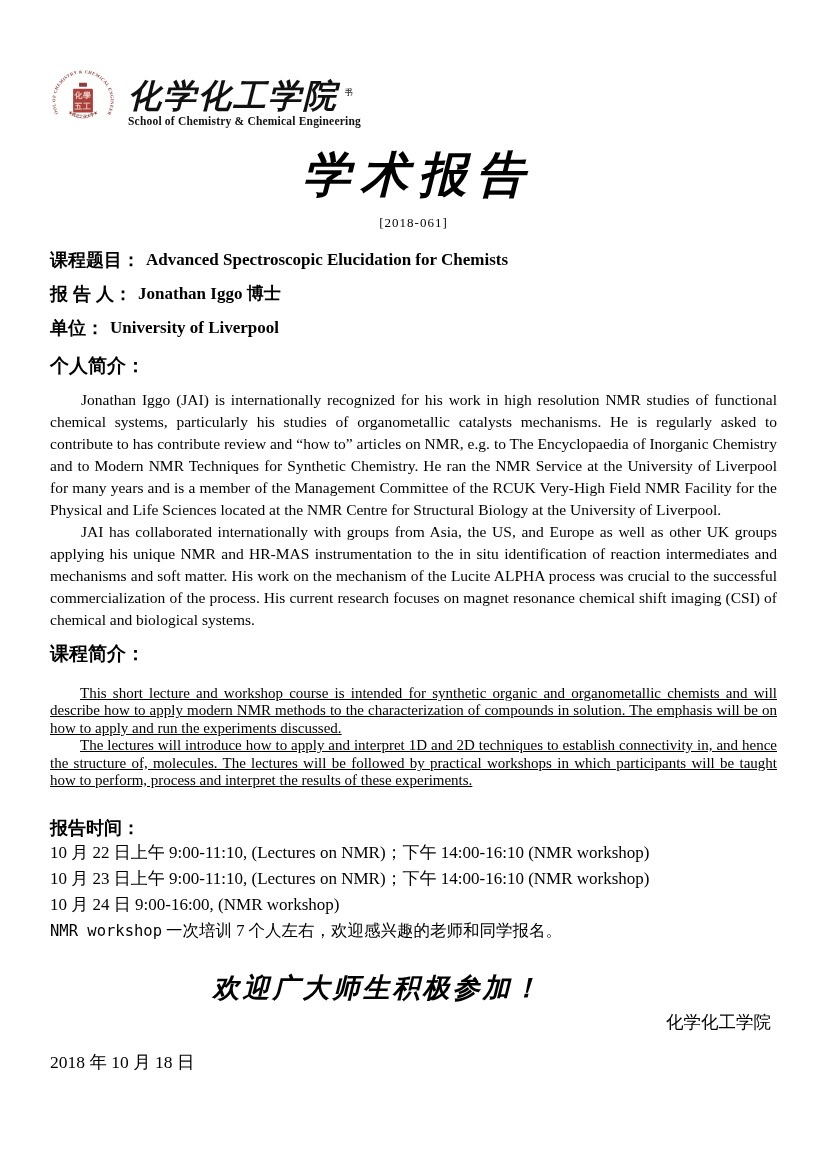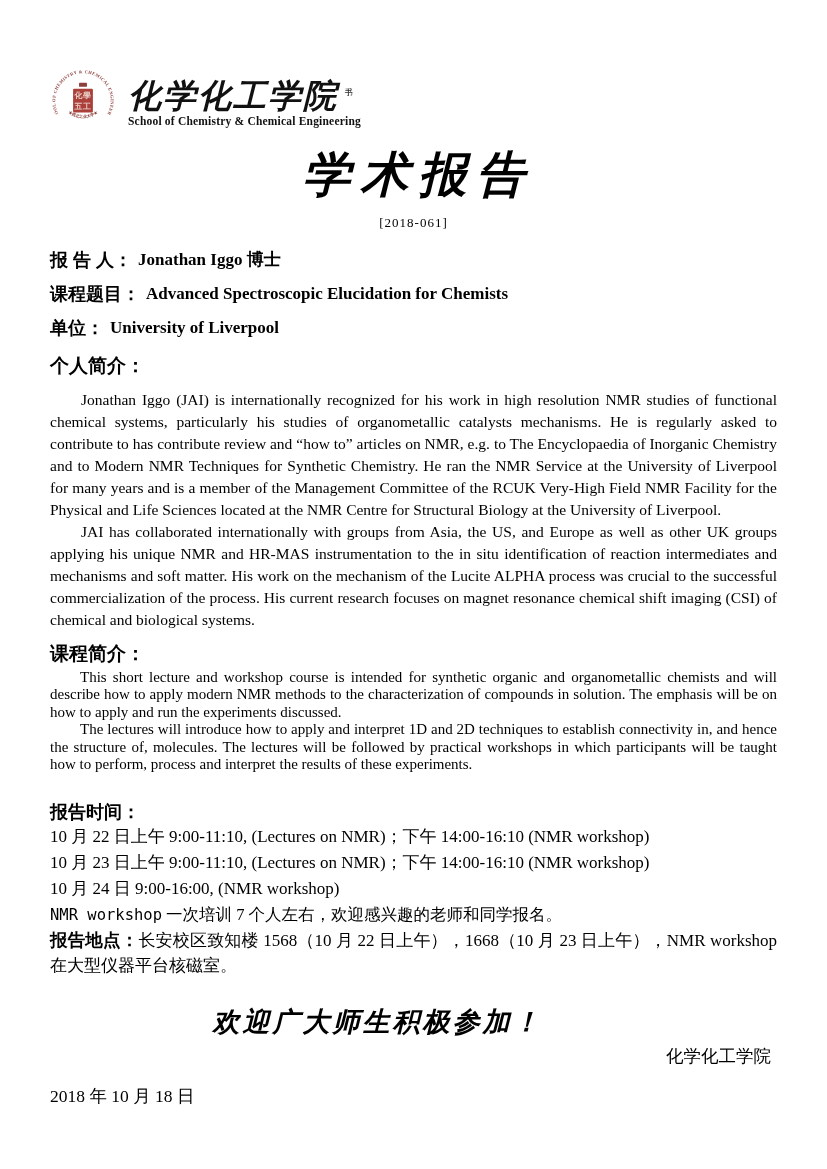--- a/index.html
+++ b/index.html
@@ -30,21 +30,21 @@
   .field-line { height:34px; display:flex; align-items:center; }
   .f-label { font-family:"Liberation Sans",sans-serif; font-weight:bold; font-size:18px; white-space:pre; }
   .f-value { font-family:"Liberation Serif",serif; font-weight:bold; font-size:17px; margin-left:6px; }
 
   .sec-heading { font-family:"Liberation Sans",sans-serif; font-weight:bold; font-size:19px;
                  height:30px; display:flex; align-items:center; }
   .bio-heading { margin-top:6px; }
   .bio { margin-top:8px; }
   .bio p { font-size:15.5px; line-height:22px; text-align:justify; text-indent:2em; }
   .intro-heading { margin-top:8px; }
-  .intro { margin-top:0; }
+  .intro { margin-top:16px;text-decoration:underline; }
   .intro p { font-size:15px; line-height:17.5px; text-align:justify; text-indent:2em; }
 
   
   .schedule-heading { margin-top:26px; font-family:"Liberation Sans",sans-serif;
                       font-weight:bold; font-size:18px; height:24px; display:flex; align-items:center; }
   .schedule-line { font-size:17px; line-height:26px; }
   .note-line { font-size:16.5px; line-height:25px; }
   .note-mono { font-family:"DejaVu Sans Mono","Liberation Mono",monospace; font-size:15.5px; }
   .location { font-size:17px; line-height:25px; text-align:justify; }
   .loc-label { font-family:"Liberation Sans",sans-serif; font-weight:bold; font-size:17.5px; }
@@ -84,26 +84,26 @@
       </div>
       <div class="logo-en">School of Chemistry &amp; Chemical Engineering</div>
     </div>
   </div>
 
   <div class="main-title">学术报告</div>
   <div class="issue">[2018-061]</div>
 
   <div class="fields">
     <div class="field-line">
+      <span class="f-label">课程题目：</span>
+      <span class="f-value">Advanced Spectroscopic Elucidation for Chemists</span>
+    </div>
+    <div class="field-line">
       <span class="f-label">报 告 人：</span>
       <span class="f-value">Jonathan Iggo 博士</span>
-    </div>
-    <div class="field-line">
-      <span class="f-label">课程题目：</span>
-      <span class="f-value">Advanced Spectroscopic Elucidation for Chemists</span>
     </div>
     <div class="field-line">
       <span class="f-label">单位：</span>
       <span class="f-value">University of Liverpool</span>
     </div>
   </div>
 
   <div class="sec-heading bio-heading">个人简介：</div>
   <div class="bio">
     <p>Jonathan Iggo (JAI) is internationally recognized for his work in high resolution NMR studies of functional chemical systems, particularly his studies of organometallic catalysts mechanisms. He is regularly asked to contribute to has contribute review and “how to” articles on NMR, e.g. to The Encyclopaedia of Inorganic Chemistry and to Modern NMR Techniques for Synthetic Chemistry. He ran the NMR Service at the University of Liverpool for many years and is a member of the Management Committee of the RCUK Very-High Field NMR Facility for the Physical and Life Sciences located at the NMR Centre for Structural Biology at the University of Liverpool.</p>
@@ -117,22 +117,19 @@
   </div>
 
   <div class="schedule-heading">报告时间：</div>
   <div>
     <div class="schedule-line">10 月 22 日上午 9:00-11:10, (Lectures on NMR)；下午 14:00-16:10 (NMR workshop)</div>
     <div class="schedule-line">10 月 23 日上午 9:00-11:10, (Lectures on NMR)；下午 14:00-16:10 (NMR workshop)</div>
     <div class="schedule-line">10 月 24 日 9:00-16:00, (NMR workshop)</div>
     <div class="note-line">
       <span class="note-mono">NMR workshop</span><span> 一次培训 7 个人左右，欢迎感兴趣的老师和同学报名。</span>
     </div>
-    <div class="location">
-      <span class="loc-label">报告地点：</span><span>长安校区致知楼 1568（10 月 22 日上午），1668（10 月 23 日上午），NMR workshop 在大型仪器平台核磁室。</span>
-    </div>
   </div>
 
   <div class="closing">欢迎广大师生积极参加！</div>
   <div class="footer-org">化学化工学院</div>
   <div class="footer-date">2018 年 10 月 18 日</div>
 
 </div>
 
 </body></html>

